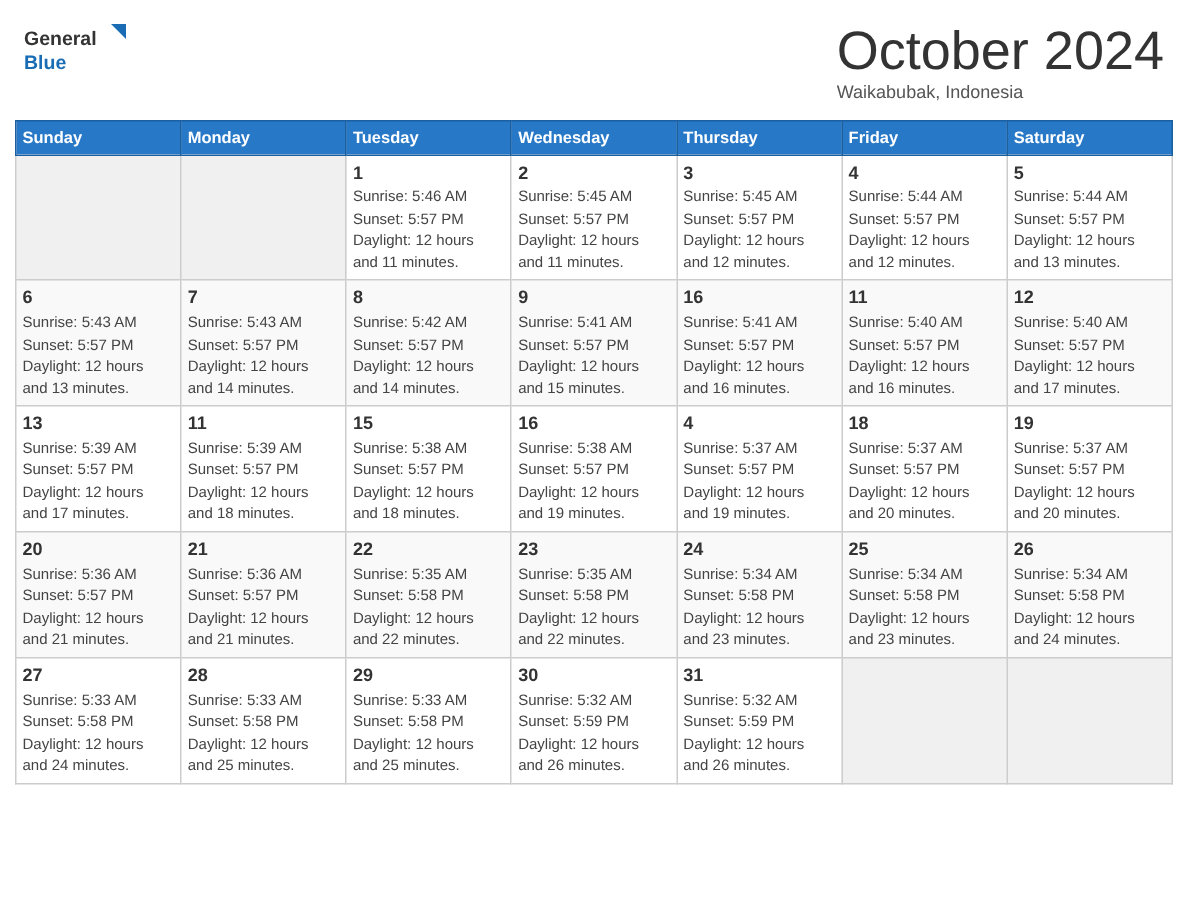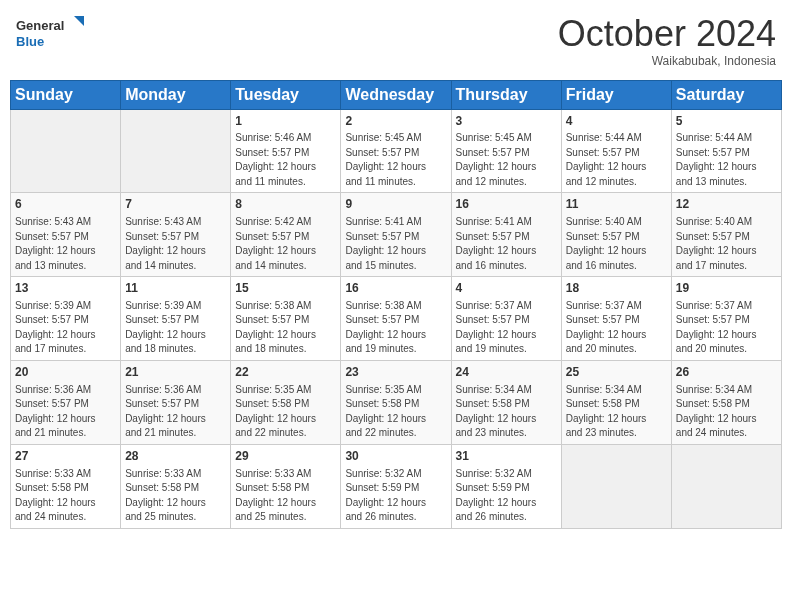--- a/index.html
+++ b/index.html
@@ -15,21 +15,20 @@
       justify-content: space-between;
       align-items: flex-start;
       margin-bottom: 8px;
       padding: 4px 6px;
     }
     .logo {
       display: flex;
       gap: 4px;
     }
     .title-block {
-      text-align: right;
     }
     .month-title {
       font-size: 36px;
       font-weight: 300;
       color: #333;
       line-height: 1.1;
     }
     .location-title {
       font-size: 12px;
       color: #555;
@@ -38,21 +37,21 @@
     table {
       width: 100%;
       border-collapse: collapse;
       font-size: 11px;
     }
     thead tr th {
       background-color: #2878c8;
       color: #fff;
       padding: 5px 4px;
       text-align: left;
-      font-size: 16px;
+      font-size: 11px;
       font-weight: bold;
       border: 1px solid #1a5fa0;
     }
     tbody tr td {
       border: 1px solid #ccc;
       vertical-align: top;
       padding: 3px 4px;
       width: 14.28%;
       min-height: 80px;
       color: #333;

